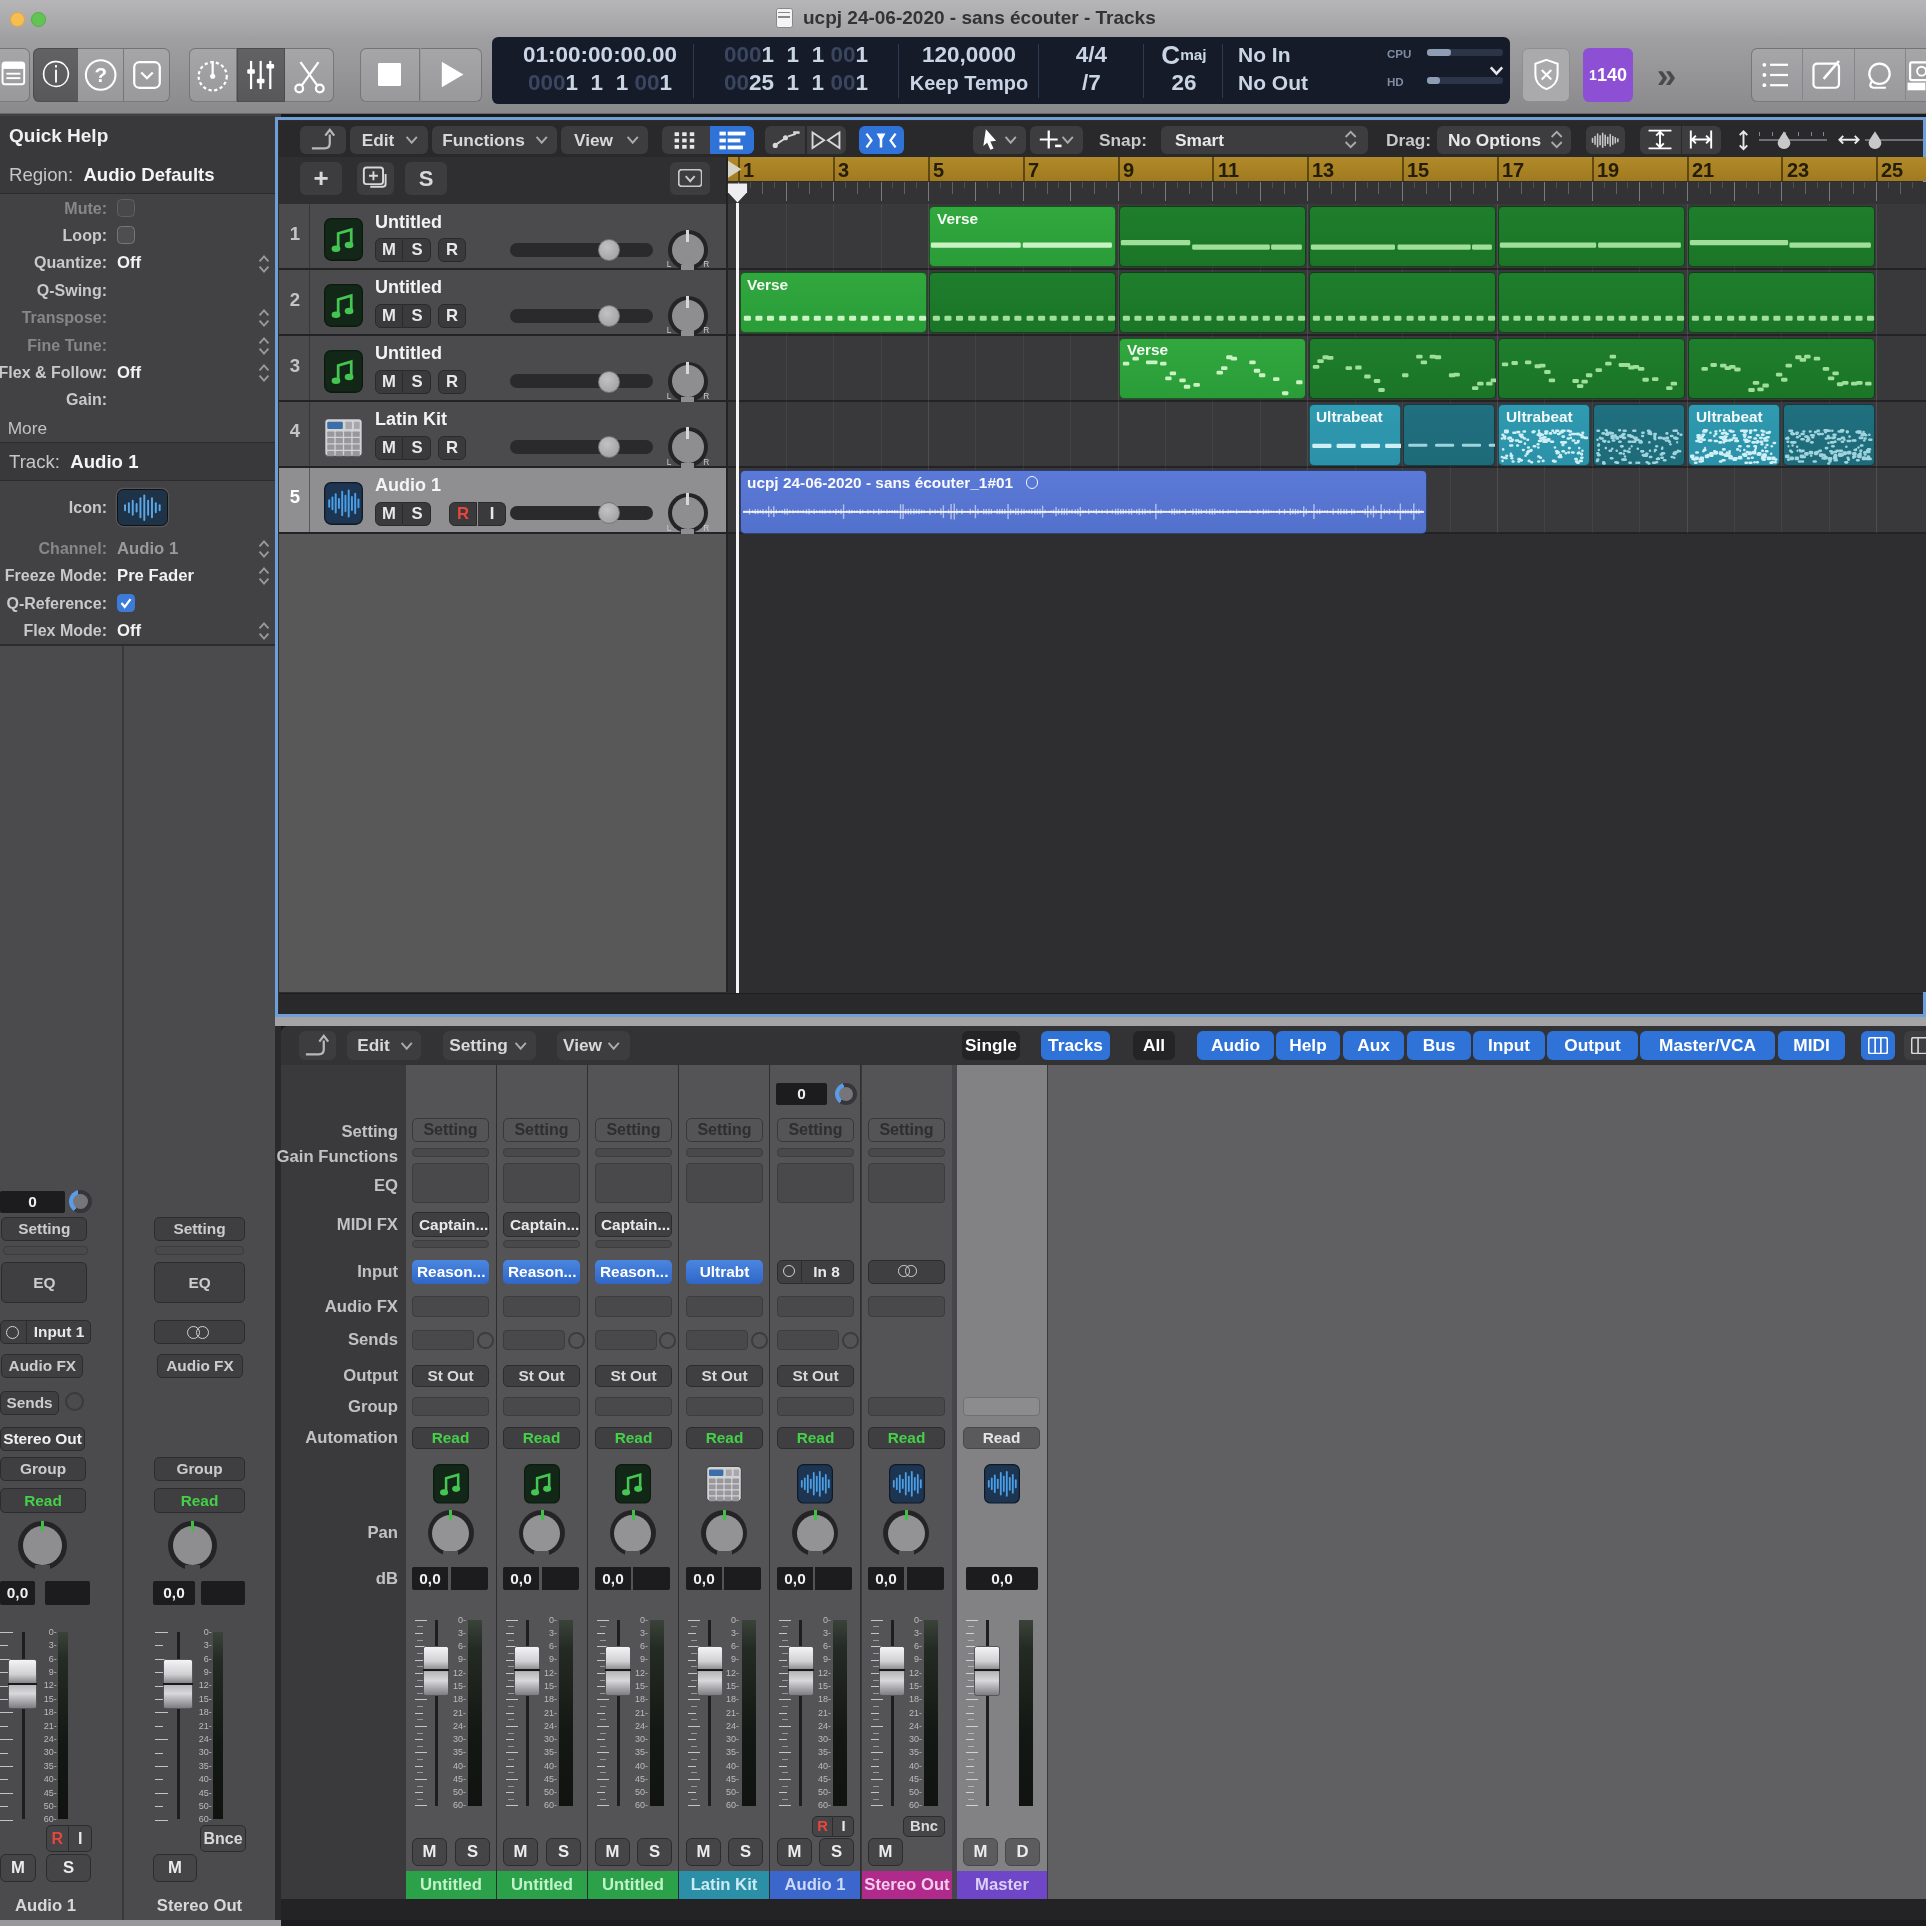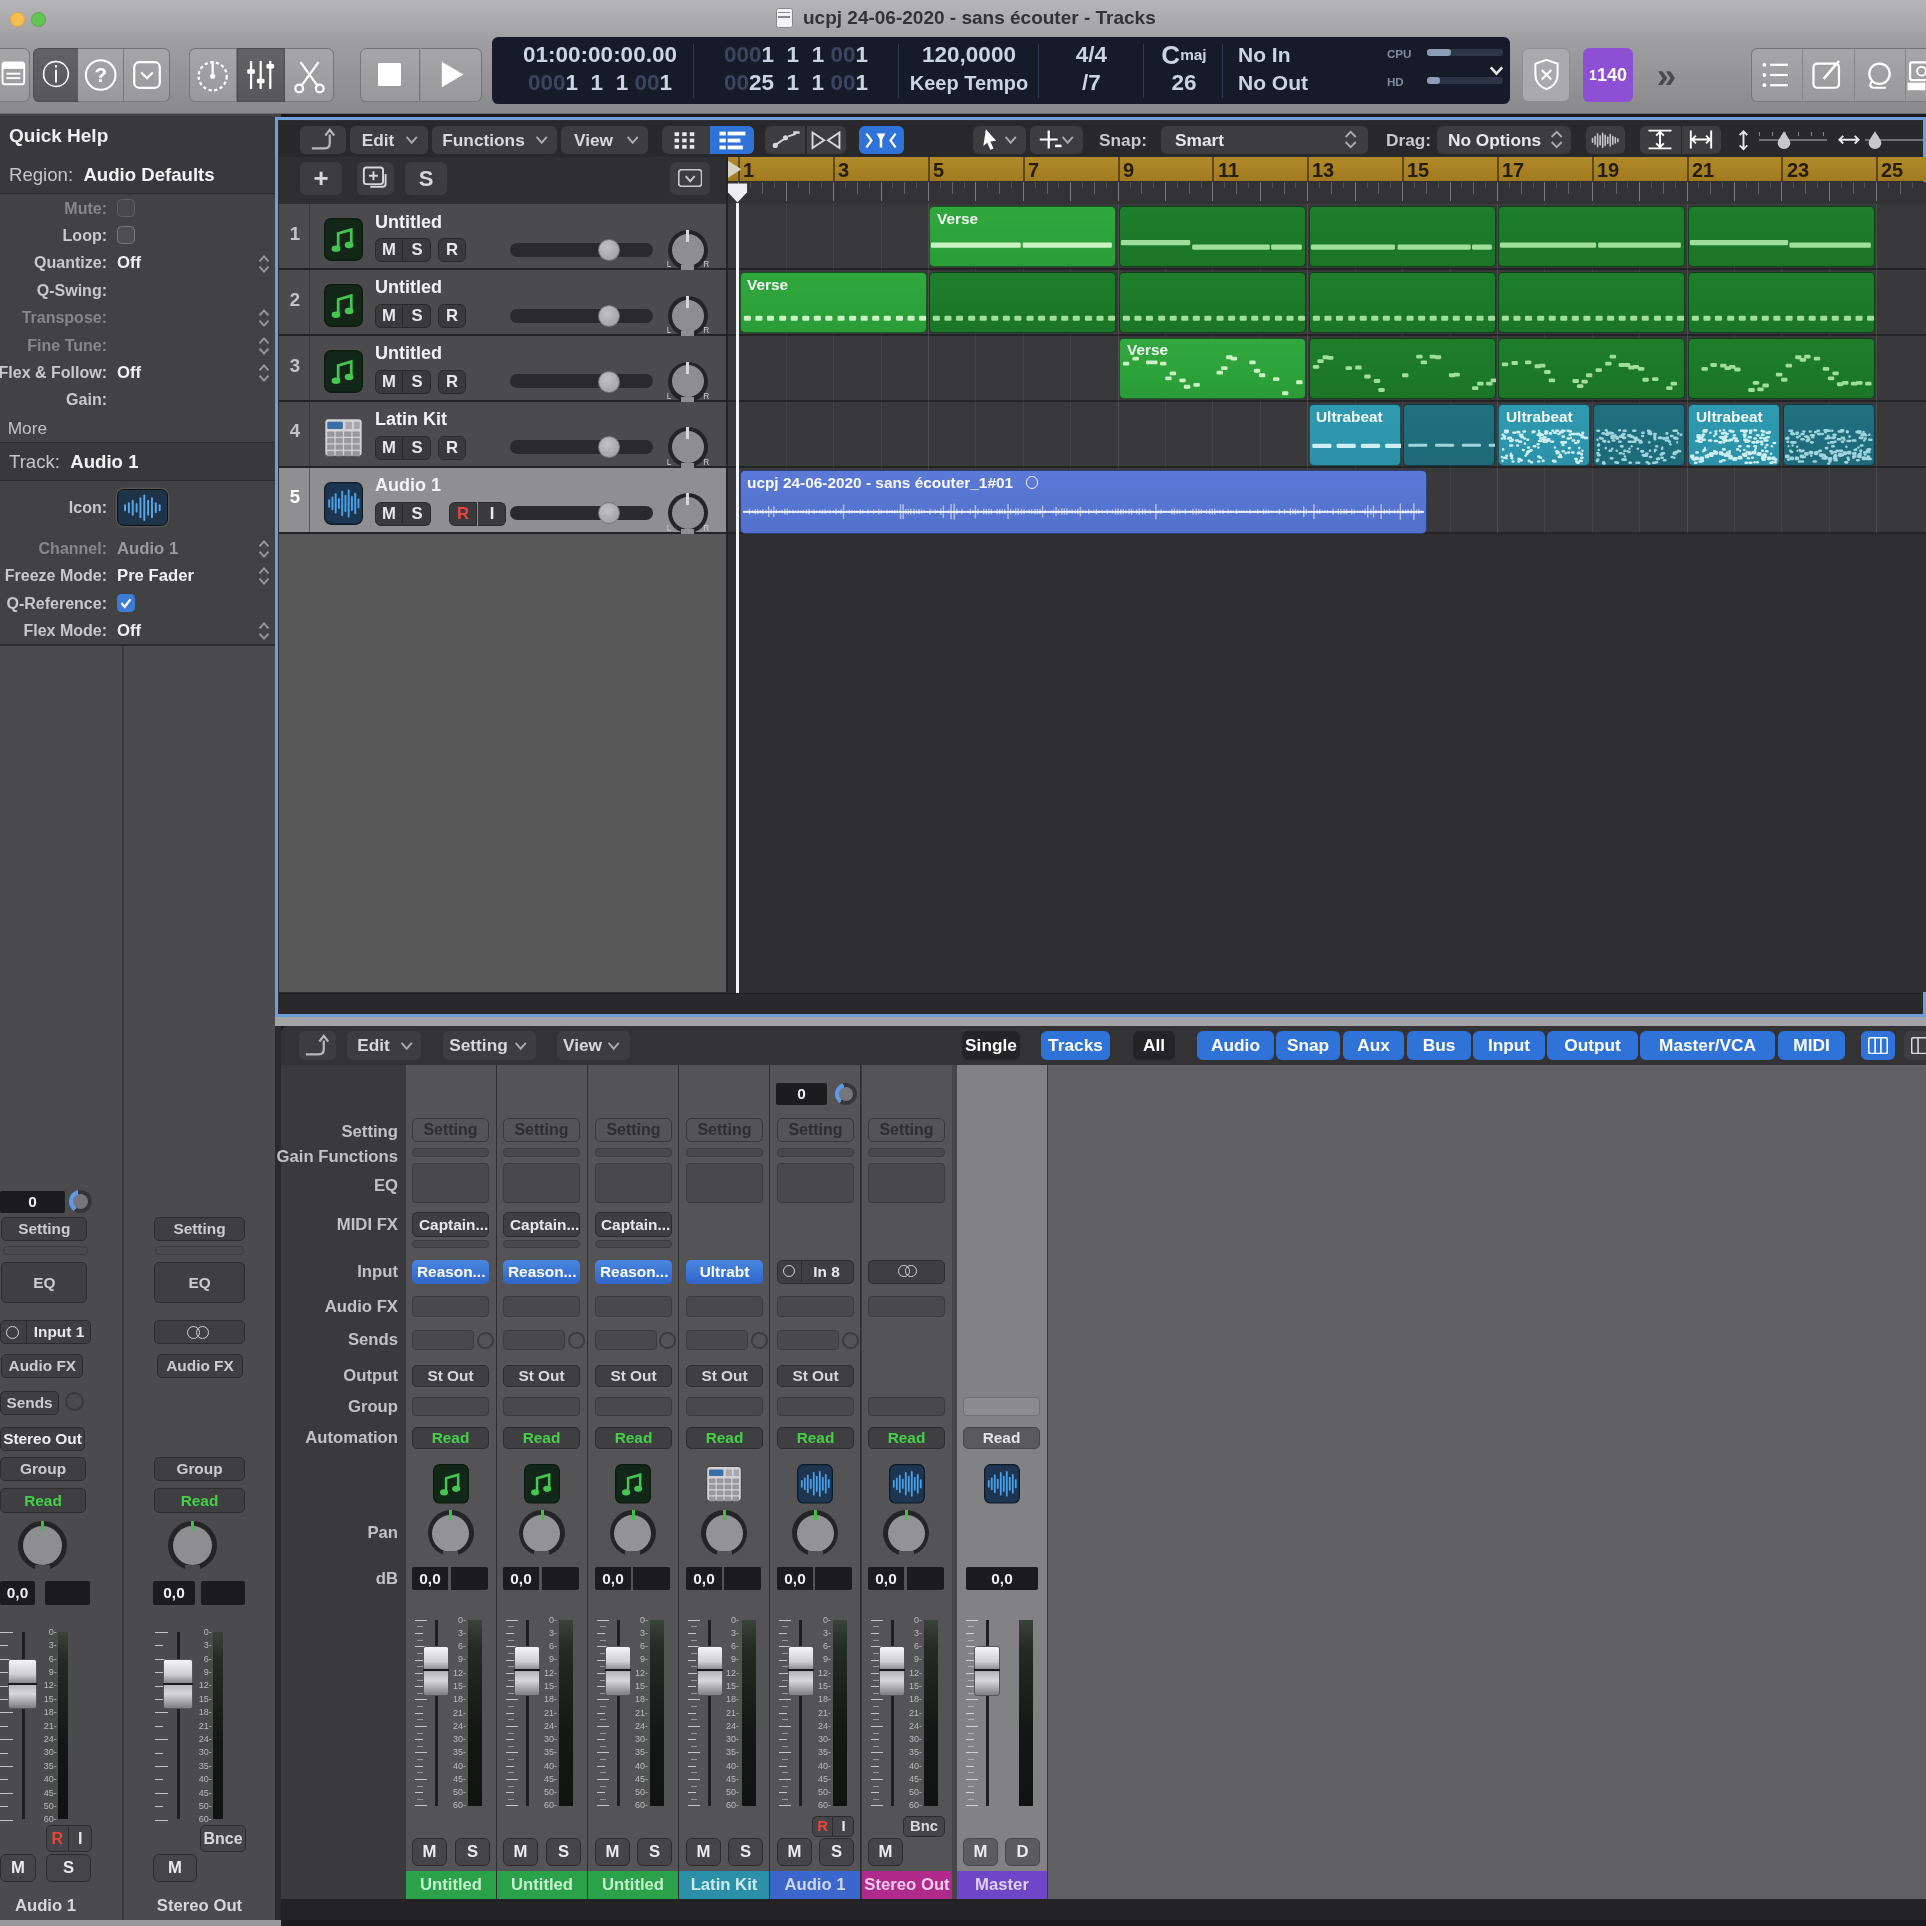--- a/index.html
+++ b/index.html
@@ -1963,21 +1963,21 @@
   </svg>
 <div style="left:962px;top:1031px;width:58px;height:29px;background:#242426;border-radius:5.8px;"></div>
 <div style="left:962px;top:1031px;width:58px;height:29px;display:flex;align-items:center;justify-content:center;font-weight:bold;font-size:17.3px;color:#ffffff;white-space:nowrap; font-weight:600;">Single</div>
 <div style="left:1041px;top:1031px;width:69px;height:29px;background:#2f72d8;border-radius:5.8px;"></div>
 <div style="left:1041px;top:1031px;width:69px;height:29px;display:flex;align-items:center;justify-content:center;font-weight:bold;font-size:17.3px;color:#ffffff;white-space:nowrap; font-weight:600;">Tracks</div>
 <div style="left:1133px;top:1031px;width:42px;height:29px;background:#242426;border-radius:5.8px;"></div>
 <div style="left:1133px;top:1031px;width:42px;height:29px;display:flex;align-items:center;justify-content:center;font-weight:bold;font-size:17.3px;color:#ffffff;white-space:nowrap; font-weight:600;">All</div>
 <div style="left:1197px;top:1031px;width:77px;height:29px;background:#2f72d8;border-radius:5.8px;"></div>
 <div style="left:1197px;top:1031px;width:77px;height:29px;display:flex;align-items:center;justify-content:center;font-weight:bold;font-size:17.3px;color:#ffffff;white-space:nowrap; font-weight:600;">Audio</div>
 <div style="left:1276px;top:1031px;width:64px;height:29px;background:#2f72d8;border-radius:5.8px;"></div>
-<div style="left:1276px;top:1031px;width:64px;height:29px;display:flex;align-items:center;justify-content:center;font-weight:bold;font-size:17.3px;color:#ffffff;white-space:nowrap; font-weight:600;">Snap</div>
+<div style="left:1276px;top:1031px;width:64px;height:29px;display:flex;align-items:center;justify-content:center;font-weight:bold;font-size:17.3px;color:#ffffff;white-space:nowrap; font-weight:600;">Help</div>
 <div style="left:1343px;top:1031px;width:61px;height:29px;background:#2f72d8;border-radius:5.8px;"></div>
 <div style="left:1343px;top:1031px;width:61px;height:29px;display:flex;align-items:center;justify-content:center;font-weight:bold;font-size:17.3px;color:#ffffff;white-space:nowrap; font-weight:600;">Aux</div>
 <div style="left:1407px;top:1031px;width:64px;height:29px;background:#2f72d8;border-radius:5.8px;"></div>
 <div style="left:1407px;top:1031px;width:64px;height:29px;display:flex;align-items:center;justify-content:center;font-weight:bold;font-size:17.3px;color:#ffffff;white-space:nowrap; font-weight:600;">Bus</div>
 <div style="left:1473px;top:1031px;width:72px;height:29px;background:#2f72d8;border-radius:5.8px;"></div>
 <div style="left:1473px;top:1031px;width:72px;height:29px;display:flex;align-items:center;justify-content:center;font-weight:bold;font-size:17.3px;color:#ffffff;white-space:nowrap; font-weight:600;">Input</div>
 <div style="left:1547px;top:1031px;width:91px;height:29px;background:#2f72d8;border-radius:5.8px;"></div>
 <div style="left:1547px;top:1031px;width:91px;height:29px;display:flex;align-items:center;justify-content:center;font-weight:bold;font-size:17.3px;color:#ffffff;white-space:nowrap; font-weight:600;">Output</div>
 <div style="left:1640px;top:1031px;width:135px;height:29px;background:#2f72d8;border-radius:5.8px;"></div>
 <div style="left:1640px;top:1031px;width:135px;height:29px;display:flex;align-items:center;justify-content:center;font-weight:bold;font-size:17.3px;color:#ffffff;white-space:nowrap; font-weight:600;">Master/VCA</div>

